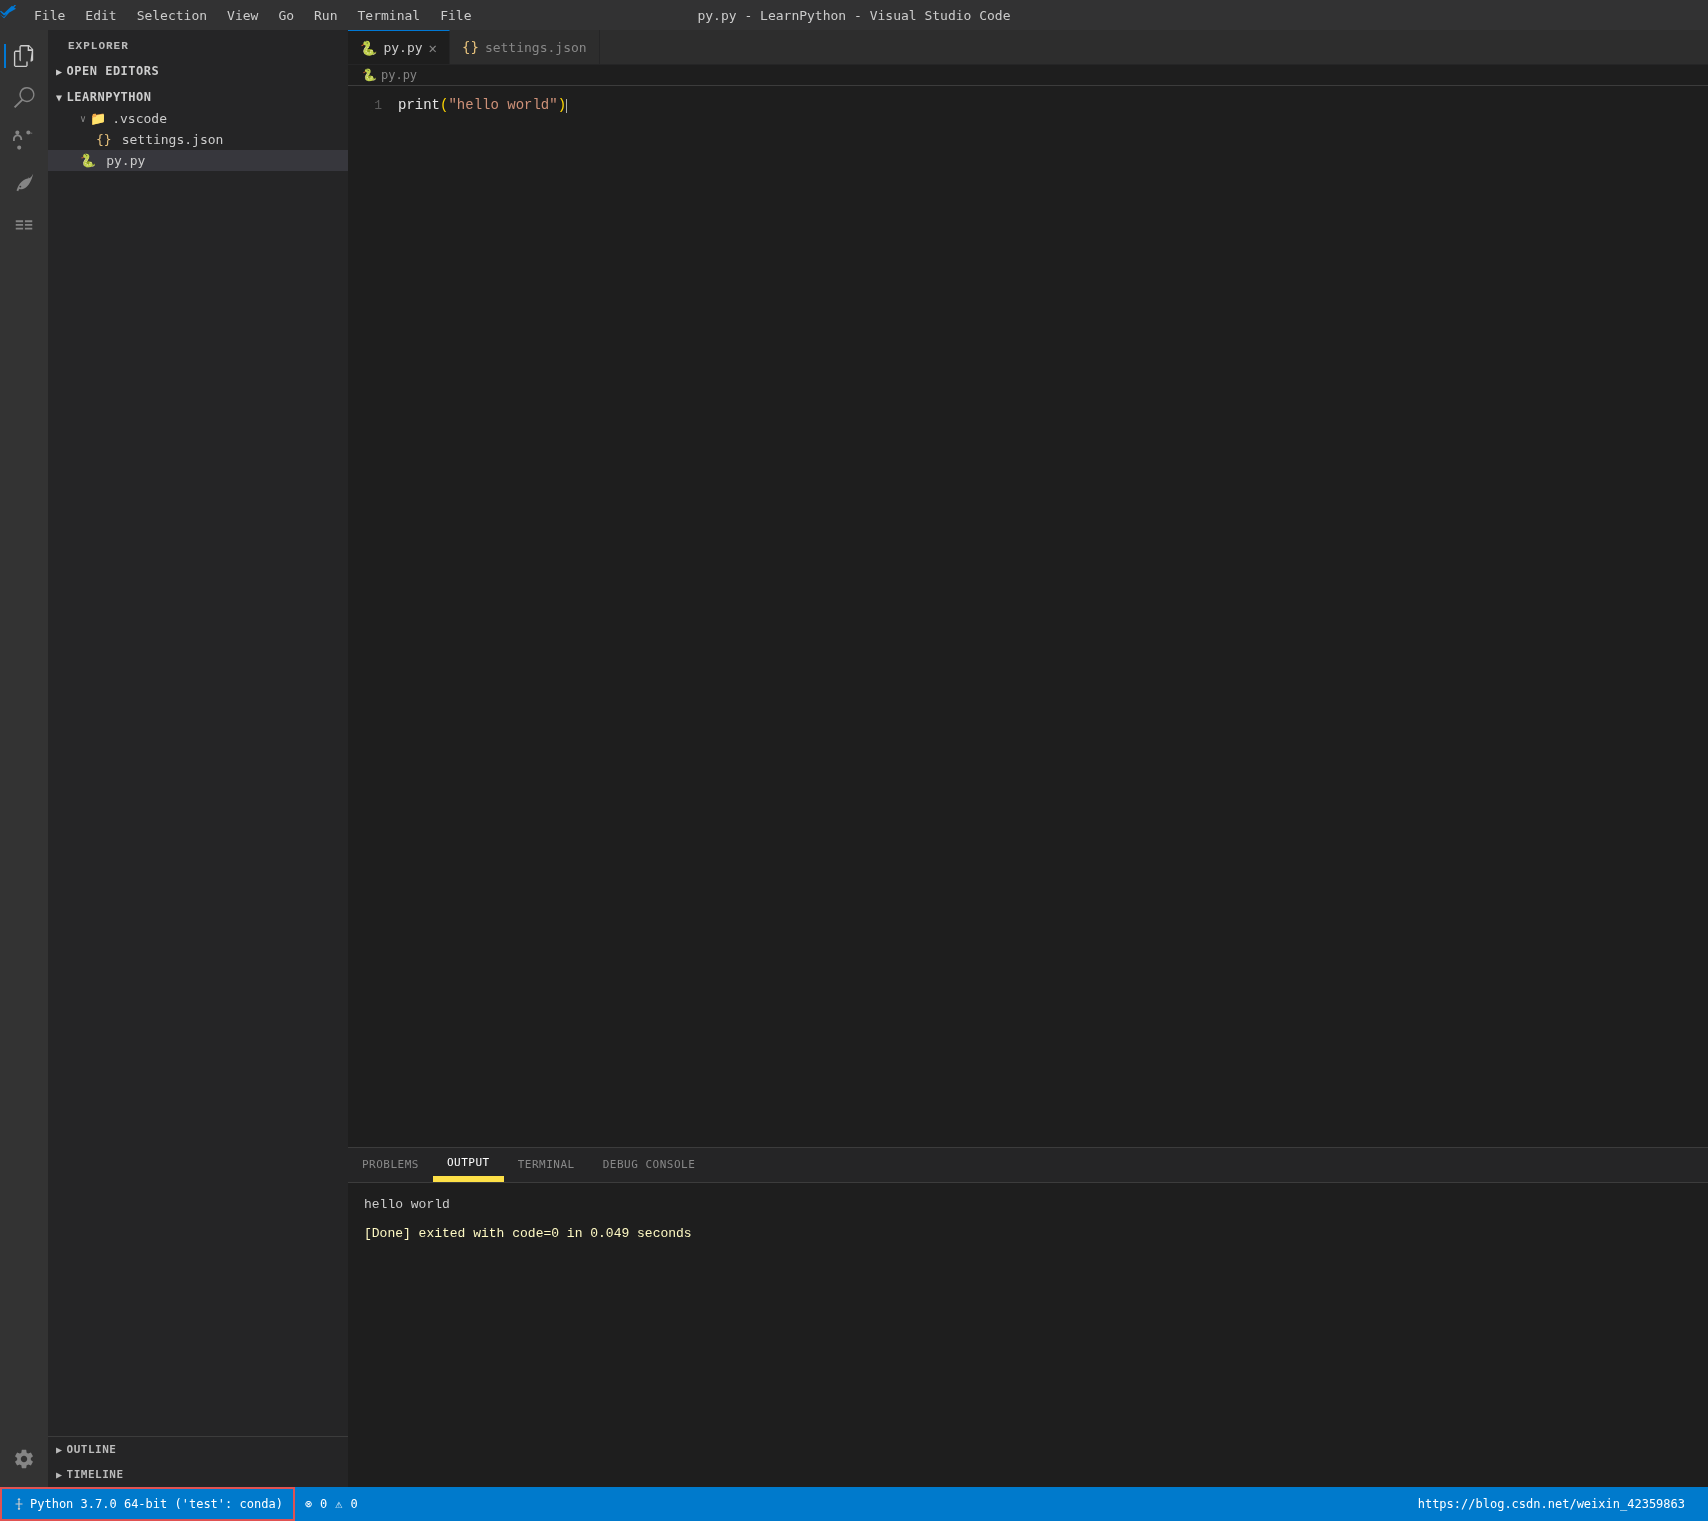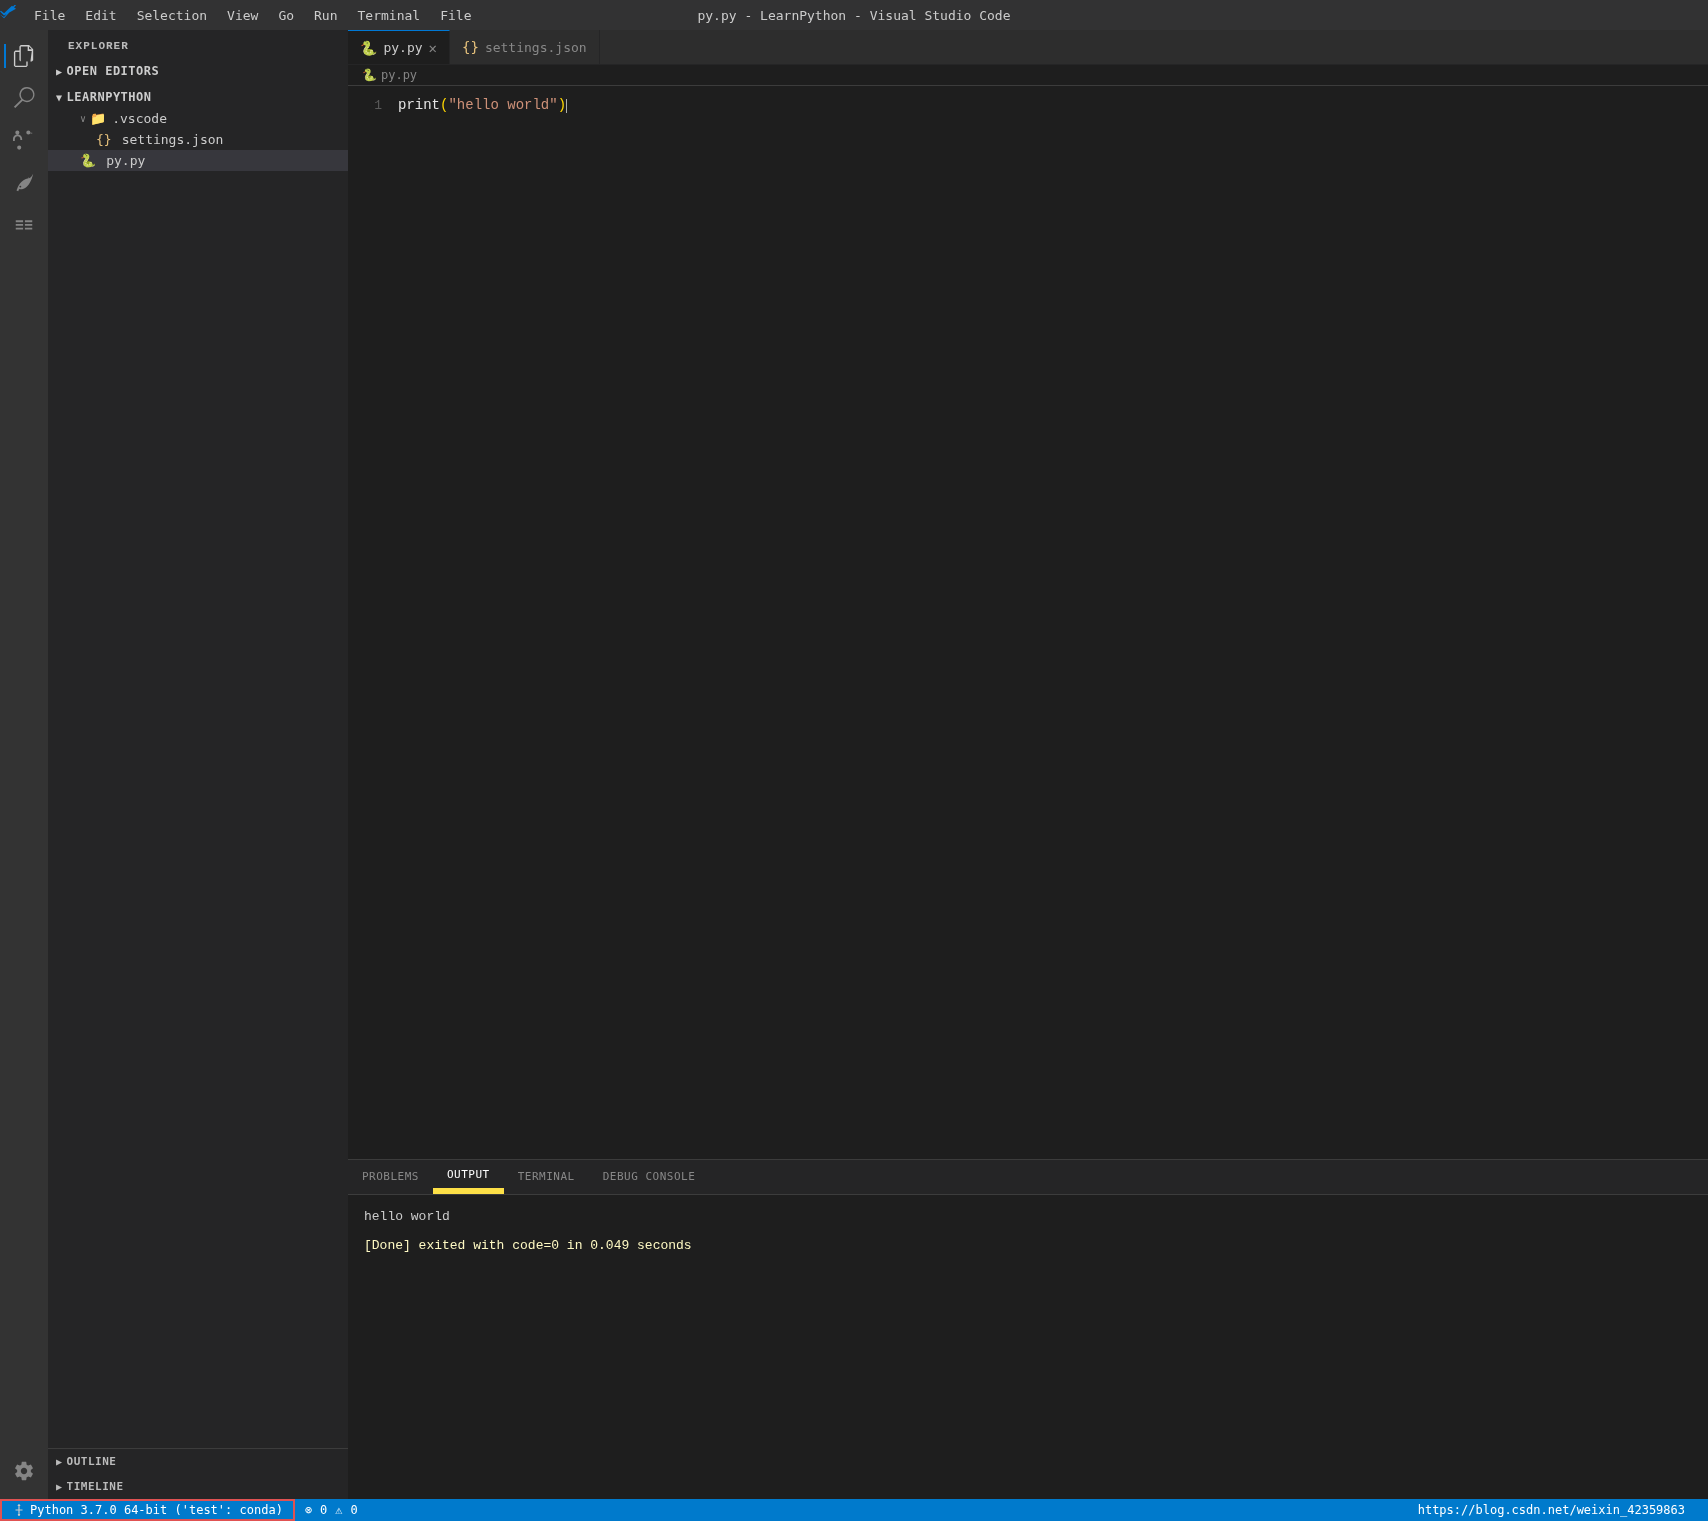--- a/index.html
+++ b/index.html
@@ -307,21 +307,21 @@
     }
     .output-line { display: flex; flex-wrap: wrap; }
     .out-highlight-box {
       border: 1px solid #e05252;
       padding: 0 2px;
       color: #ffffff;
     }
 
     
     .status-bar {
-      height: 22px;
+      height: 34px;
       background: #007acc;
       display: flex;
       align-items: center;
       flex-shrink: 0;
       font-size: 12px;
     }
     .status-left {
       display: flex;
       align-items: center;
       height: 100%;

